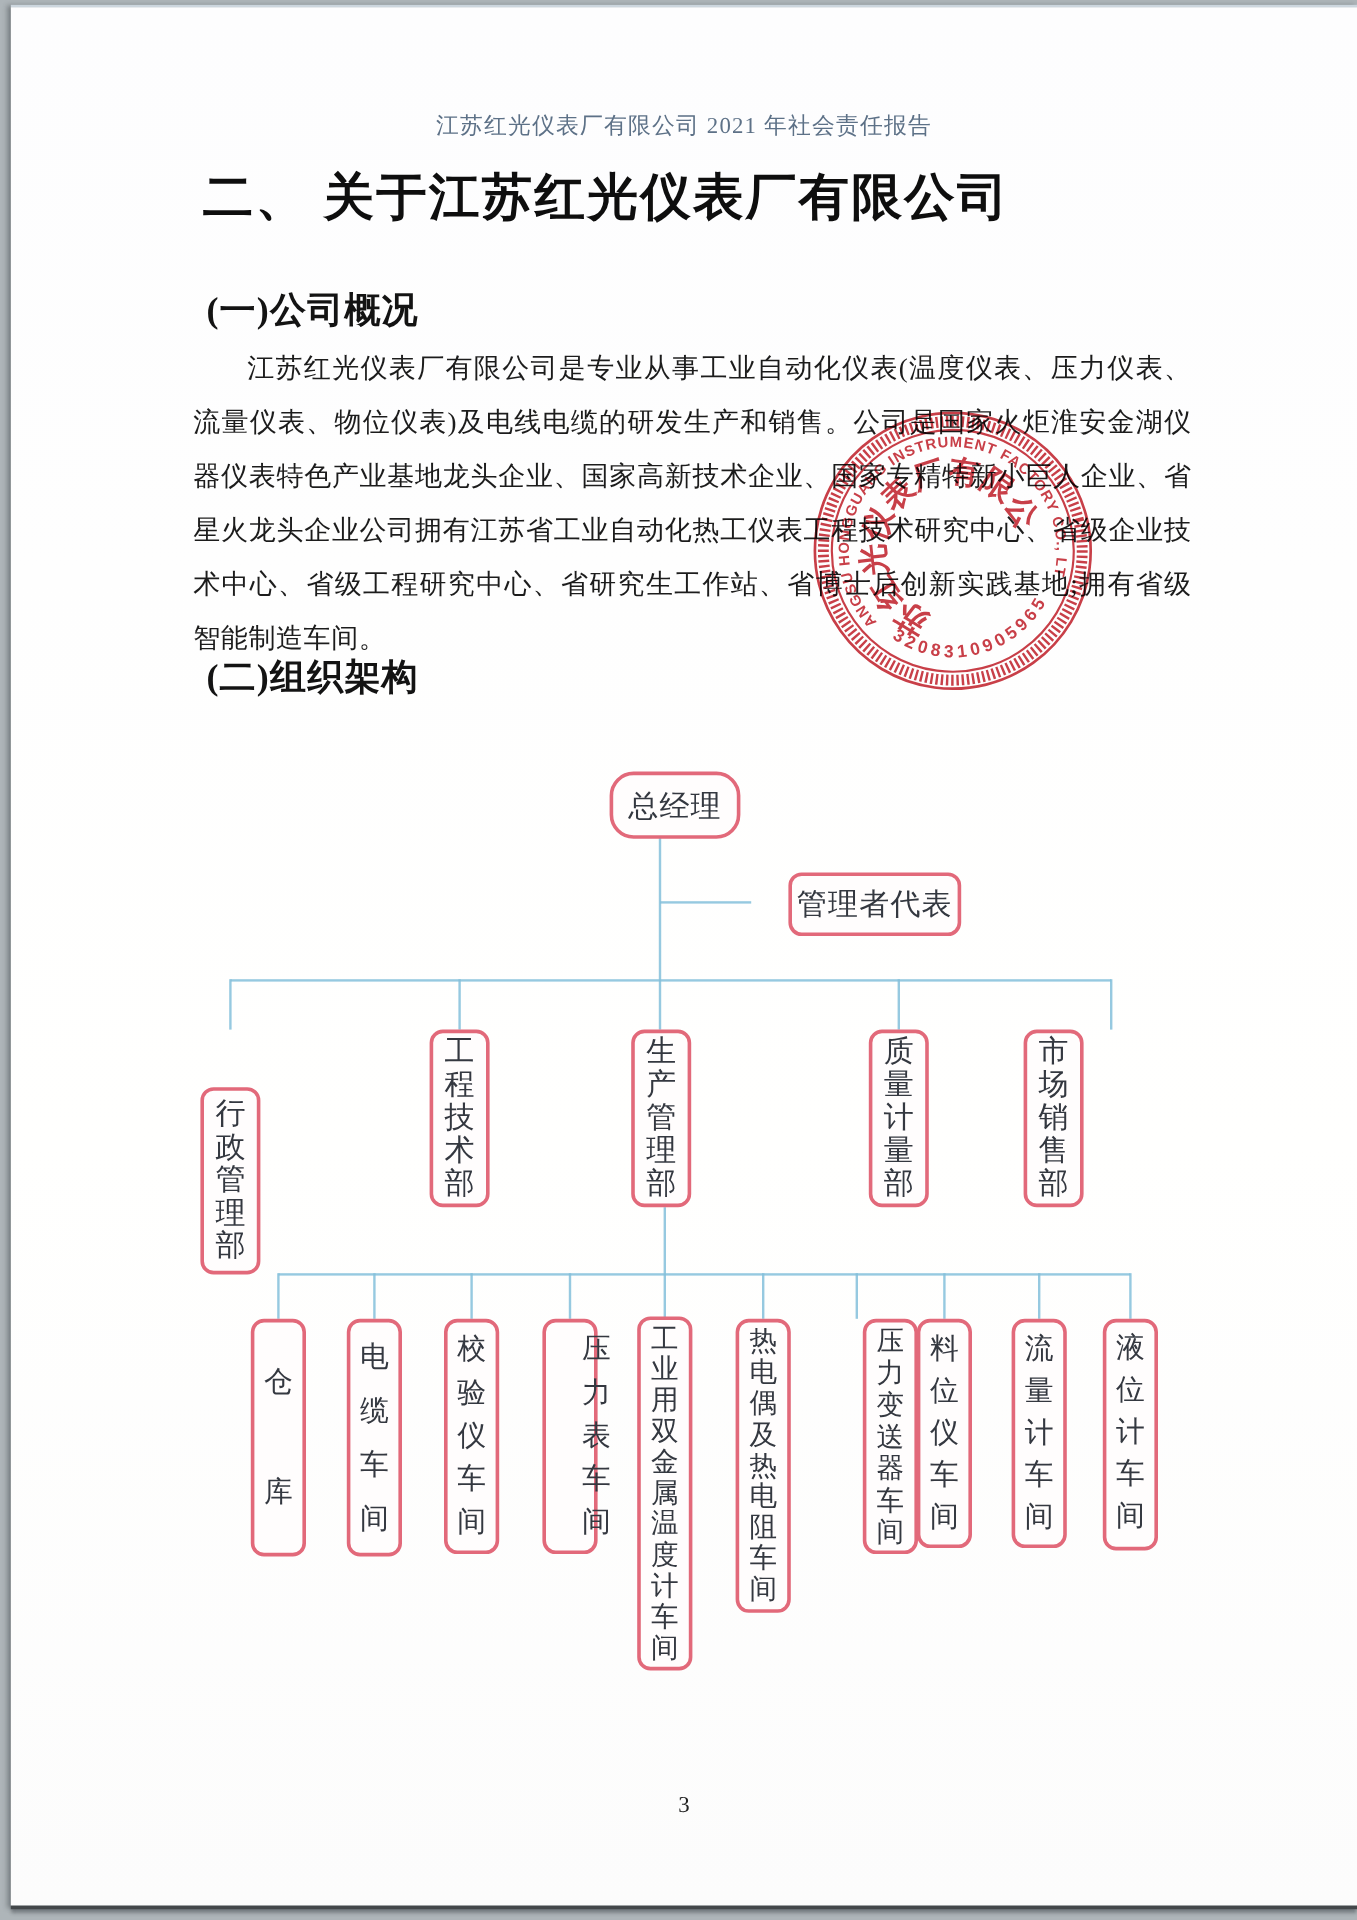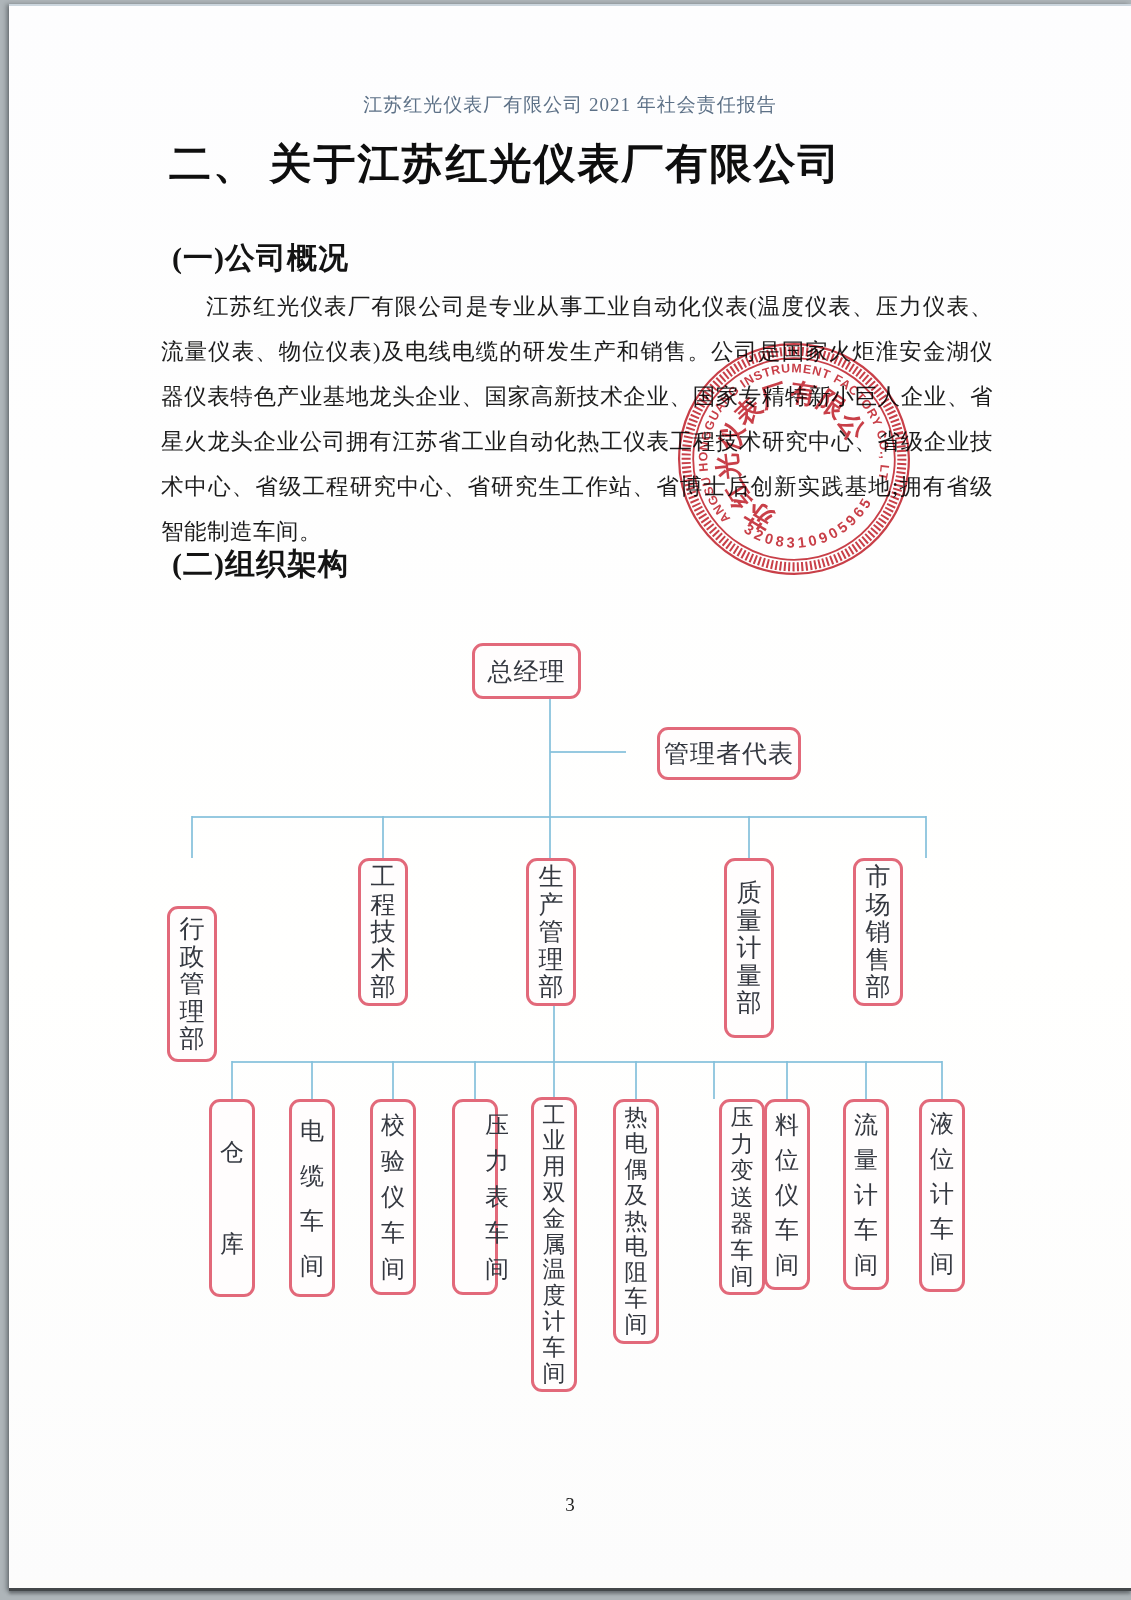--- a/index.html
+++ b/index.html
@@ -130,37 +130,37 @@
     <div class="cline" style="left:222px;top:1055px;width:2px;height:38px;"></div>
     <div class="cline" style="left:302px;top:1055px;width:2px;height:38px;"></div>
     <div class="cline" style="left:383px;top:1055px;width:2px;height:38px;"></div>
     <div class="cline" style="left:465px;top:1055px;width:2px;height:38px;"></div>
     <div class="cline" style="left:626px;top:1055px;width:2px;height:38px;"></div>
     <div class="cline" style="left:704px;top:1055px;width:2px;height:38px;"></div>
     <div class="cline" style="left:777px;top:1055px;width:2px;height:38px;"></div>
     <div class="cline" style="left:856px;top:1055px;width:2px;height:38px;"></div>
     <div class="cline" style="left:932px;top:1055px;width:2px;height:38px;"></div>
 
-    <div class="hbox" style="left:463px;top:637px;width:103px;height:50px;">
+    <div class="hbox" style="left:499px;top:637px;width:103px;height:50px;border-radius:20px;">
       <span>总经理</span>
     </div>
     <div class="hbox" style="left:617px;top:721px;width:138px;height:47px;margin-left:31px;">
       <span>管理者代表</span>
     </div>
 
     <div class="vbox" style="left:158px;top:900px;width:50px;height:156px;">
       <div class="vtxt" style="font-size:25px;line-height:27.5px;">行政管理部</div>
     </div>
     <div class="vbox" style="left:349px;top:852px;width:50px;height:148px;">
       <div class="vtxt" style="font-size:25px;line-height:27.5px;">工程技术部</div>
     </div>
     <div class="vbox" style="left:517px;top:852px;width:50px;height:148px;">
       <div class="vtxt" style="font-size:25px;line-height:27.5px;">生产管理部</div>
     </div>
-    <div class="vbox" style="left:715px;top:852px;width:50px;height:180px;">
+    <div class="vbox" style="left:715px;top:852px;width:50px;height:148px;">
       <div class="vtxt" style="font-size:25px;line-height:27.5px;">质量计量部</div>
     </div>
     <div class="vbox" style="left:844px;top:852px;width:50px;height:148px;">
       <div class="vtxt" style="font-size:25px;line-height:27.5px;">市场销售部</div>
     </div>
 
     <div class="vbox" style="left:200px;top:1093px;width:46px;height:198px;">
       <div class="vtxt" style="line-height:92px;">仓库</div>
     </div>
     <div class="vbox" style="left:280px;top:1093px;width:46px;height:198px;">

